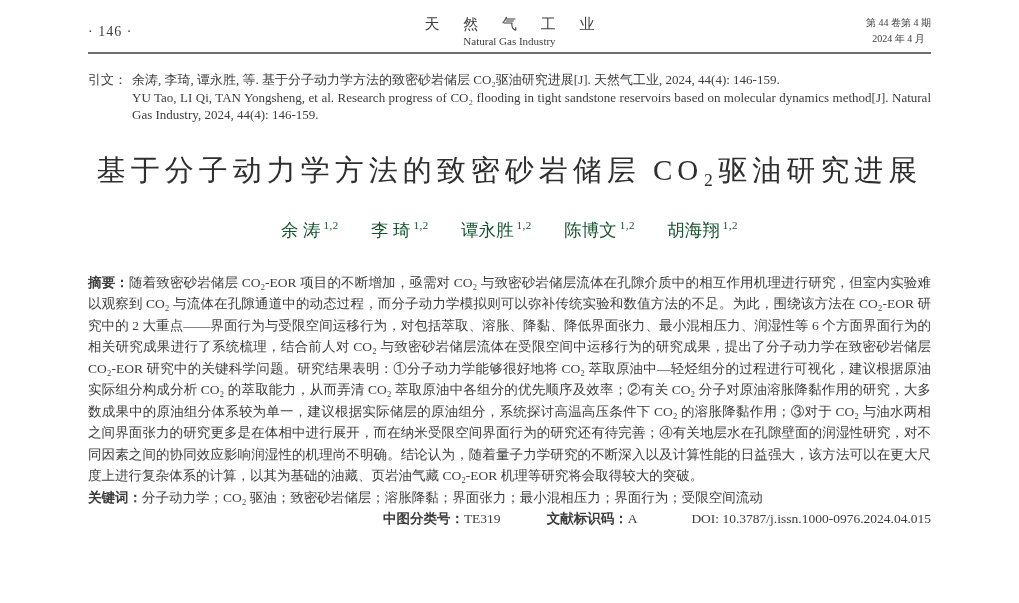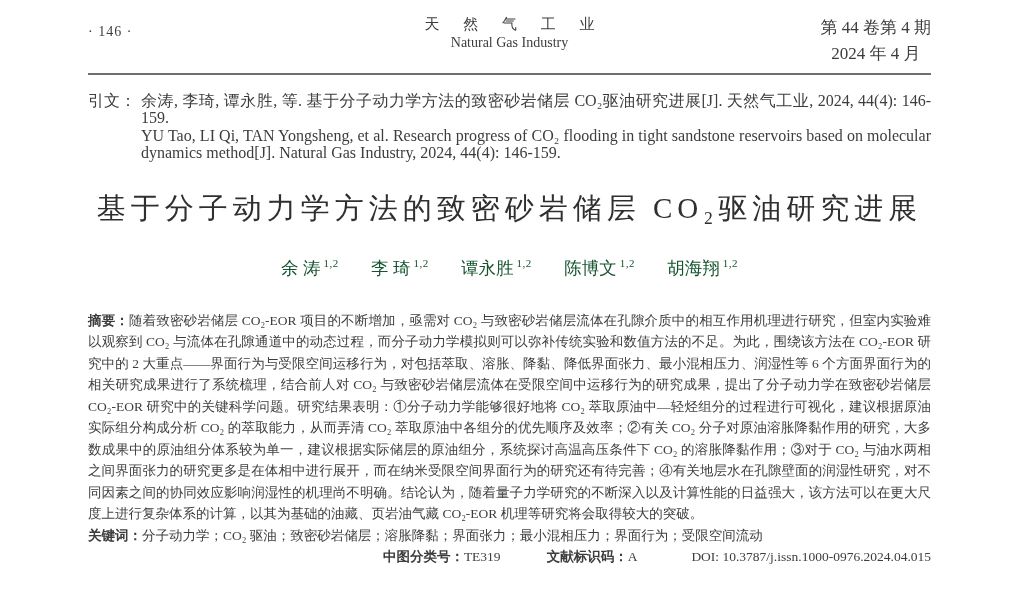--- a/index.html
+++ b/index.html
@@ -25,38 +25,38 @@
     font-size: 14px;
     letter-spacing: 1px;
   }
   .head-center { text-align: center; }
   .journal-cn {
     font-size: 15px;
     letter-spacing: 10px;
     text-indent: 10px;
     white-space: nowrap;
   }
-  .journal-en { font-size: 14px; margin-top: 1px; }
+  .journal-en { font-size: 11px; margin-top: 1px; }
   .head-right {
     justify-self: end;
     text-align: center;
-    font-size: 17px;
+    font-size: 10px;
     line-height: 1.55;
     white-space: nowrap;
   }
   .rule {
     border: none;
     border-top: 2px solid #6e6e6e;
     margin: 5px 88px 0 88px;
   }
   
   .citation {
     display: flex;
     margin: 17px 88px 8px 88px;
-    font-size: 16px;
+    font-size: 13px;
     line-height: 17.5px;
   }
   .cite-label { flex: 0 0 auto; margin-right: 5px; white-space: nowrap; }
   .cite-body { flex: 1 1 auto; text-align: justify; }
   .cite-body p { margin: 0; }
   
   .title {
     margin: 27px 40px 0 40px;
     text-align: center;
     font-size: 29px;

